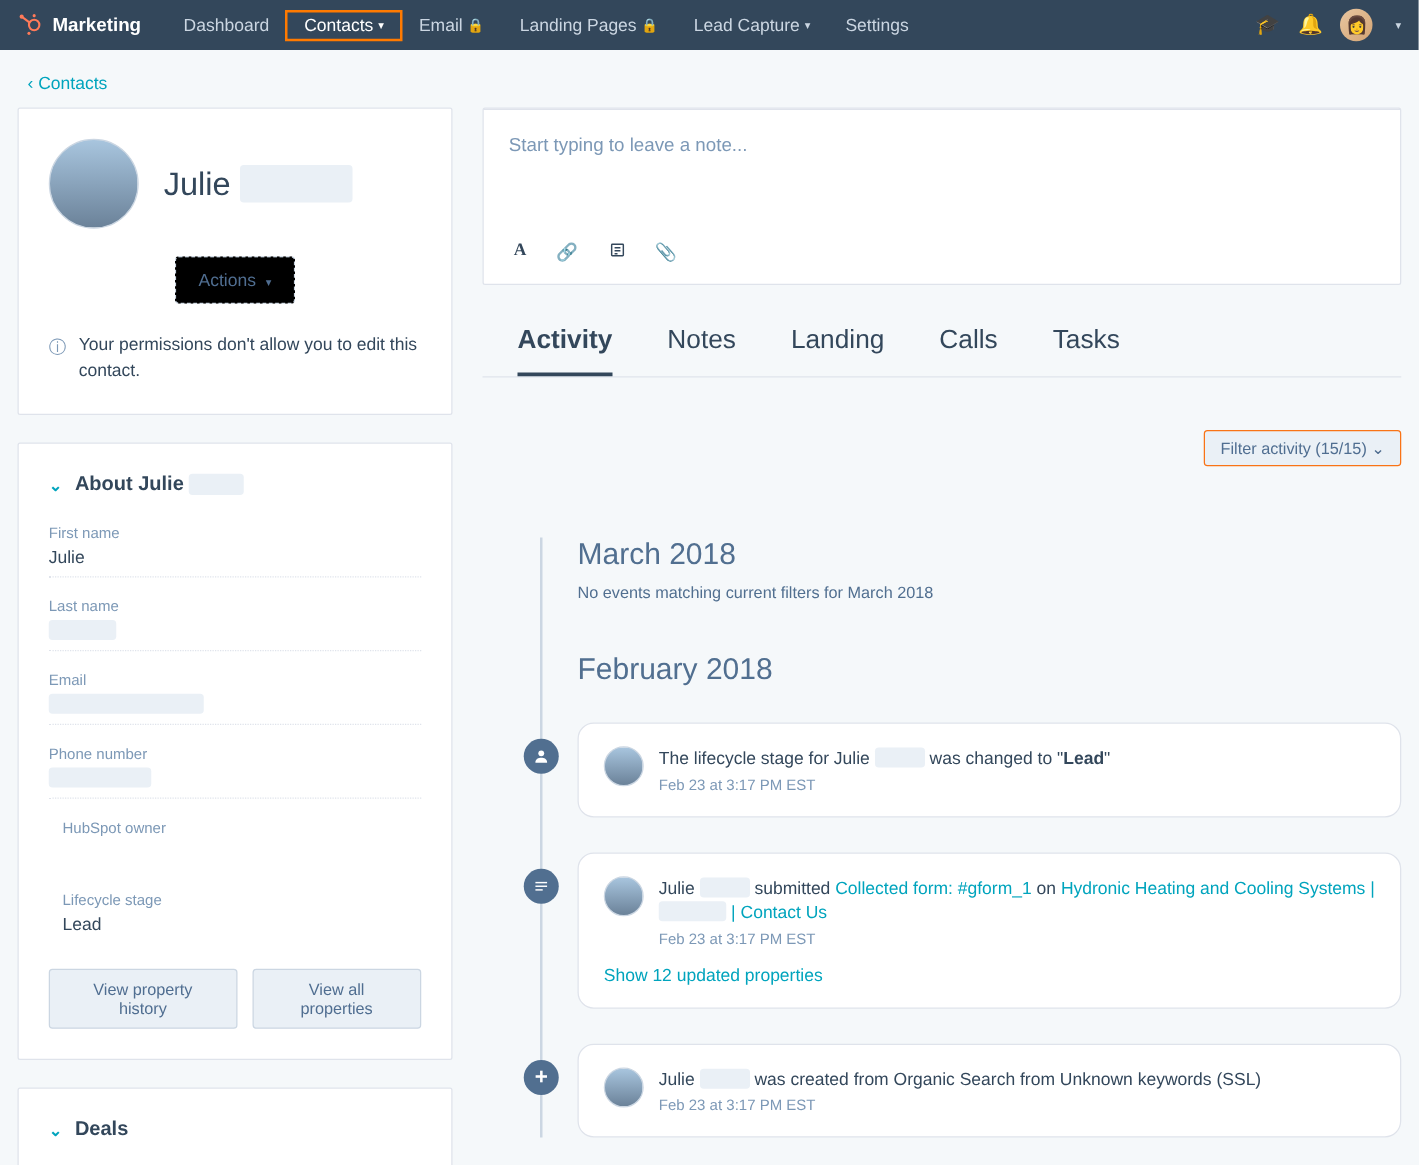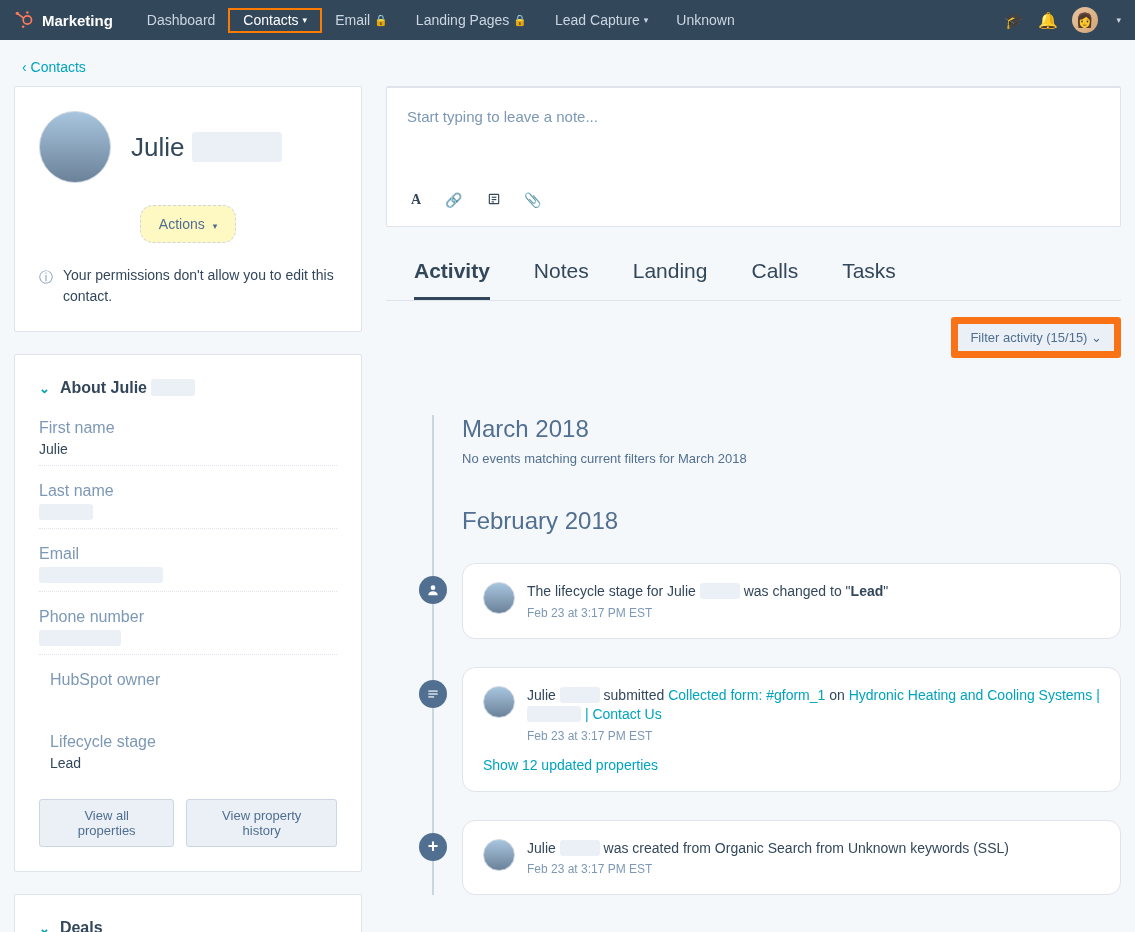--- a/index.html
+++ b/index.html
@@ -19,45 +19,45 @@
 .breadcrumb { color: #00a4bd; font-size: 14px; cursor: pointer; }
 .breadcrumb::before { content: "‹ "; color: #00a4bd; }
 .content { display: flex; gap: 24px; padding: 0 14px; align-items: flex-start; }
 .sidebar { width: 348px; }
 .card { background: #fff; border: 1px solid #dfe3eb; border-radius: 2px; margin-bottom: 22px; padding: 24px; }
 .profile-row { display: flex; align-items: center; gap: 20px; margin-bottom: 22px; }
 .avatar-lg { width: 72px; height: 72px; border-radius: 50%; background: linear-gradient(180deg,#a8c5de,#6b8299); border: 1px solid #cbd6e2; }
 .contact-name { font-size: 26px; font-weight: 400; color: #33475b; }
 .redacted { background: #eaf0f6; color: #eaf0f6; border-radius: 3px; padding: 0 6px; }
 .actions-row { text-align: center; margin-bottom: 22px; }
-.btn-secondary { background: #fef9c3; border: 1px dashed #cbd6e2; color: #506e91; padding: 10px 18px; font-size: 14px; border-radius: 13px; cursor: pointer; }
+.btn-secondary { background: #000000; border: 1px dashed #cbd6e2; color: #506e91; padding: 10px 18px; font-size: 14px; border-radius: 3px; cursor: pointer; }
 .info-row { display: flex; gap: 10px; font-size: 14px; color: #33475b; line-height: 1.5; }
 .info-icon { color: #7c98b6; font-size: 14px; margin-top: 2px; }
 .section-header { display: flex; align-items: center; gap: 10px; font-weight: 600; font-size: 16px; color: #33475b; margin-bottom: 22px; cursor: pointer; }
 .chevron-down { color: #00a4bd; font-size: 13px; }
 .field { margin-bottom: 16px; border-bottom: 1px dotted #dfe3eb; padding-bottom: 6px; }
-.field-label { font-size: 16px; color: #7c98b6; margin-bottom: 4px; }
+.field-label { font-size: 12px; color: #7c98b6; margin-bottom: 4px; }
 .field-value { font-size: 14px; color: #33475b; min-height: 18px; }
 .field.nobd { border-bottom: none; margin-left: 11px; }
 .btn-row2 { display: flex; gap: 12px; margin-top: 20px; }
 .btn-light { background: #eaf0f6; border: 1px solid #cbd6e2; color: #506e91; padding: 8px 14px; font-size: 13px; border-radius: 3px; cursor: pointer; }
 .main { flex: 1; }
 .note-card { background: #fff; border: 1px solid #dfe3eb; border-radius: 2px; padding: 0; margin-bottom: 18px; }
 .note-tab { display: flex; padding: 16px 20px 0; }
 .note-tab-item { display: flex; align-items: center; gap: 8px; padding-bottom: 14px; border-bottom: 3px solid #33475b; font-weight: 600; font-size: 14px; color: #33475b; }
 .note-body { padding: 20px; }
 .note-input { width: 100%; border: none; outline: none; font-size: 15px; color: #7c98b6; min-height: 60px; resize: none; font-family: inherit; }
 .note-input::placeholder { color: #7c98b6; }
 .note-toolbar { display: flex; gap: 24px; padding: 0 24px 18px; color: #33475b; }
 .note-tool { font-size: 14px; cursor: pointer; }
 .tabs { display: flex; gap: 44px; border-bottom: 1px solid #dfe3eb; padding: 0 28px; }
 .tab { padding: 14px 0; font-size: 21px; color: #33475b; cursor: pointer; border-bottom: 3px solid transparent; }
 .tab.active { border-bottom-color: #33475b; font-weight: 600; }
 .filter-row { display: flex; justify-content: flex-end; padding: 16px 0; }
-.filter-btn { background: #eaf0f6; border: 7px solid #f97316; color: #506e91; padding: 6px 12px; font-size: 13px; border-radius: 3px; cursor: pointer; }
+.filter-btn { background: #eaf0f6; border: 1px solid #f97316; color: #506e91; padding: 6px 12px; font-size: 13px; border-radius: 3px; cursor: pointer; margin-top: 26px; }
 .timeline { position: relative; padding-left: 76px; }
 .timeline-line { position: absolute; left: 46px; top: 0; bottom: 0; width: 2px; background: #cbd6e2; }
 .month-head { font-size: 24px; color: #516f90; font-weight: 400; margin-bottom: 8px; }
 .month-empty { font-size: 13px; color: #516f90; margin-bottom: 28px; }
 .timeline-section { position: relative; margin-bottom: 22px; margin-top: 41px; }
 .event-card { background: #fff; border: 1px solid #dfe3eb; border-radius: 13px; padding: 18px 20px; margin-bottom: 28px; position: relative; }
 .event-marker { position: absolute; left: -44px; top: 12px; width: 28px; height: 28px; border-radius: 50%; background: #516f90; color: #fff; display: flex; align-items: center; justify-content: center; font-size: 13px; }
 .event-row { display: flex; gap: 12px; align-items: flex-start; }
 .event-avatar { width: 32px; height: 32px; border-radius: 50%; background: linear-gradient(180deg,#a8c5de,#6b8299); border: 1px solid #cbd6e2; flex-shrink: 0; }
 .event-text { font-size: 14px; color: #33475b; line-height: 1.4; }
@@ -94,21 +94,21 @@
       </div>
     <div class="nav-item">
         <span>Landing Pages</span>
         <span class="lock-icon">🔒</span>
       </div>
     <div class="nav-item">
         <span>Lead Capture</span>
         <span class="caret-down">▾</span>
       </div>
     <div class="nav-item">
-        <span>Unknown</span>
+        <span>Settings</span>
       </div>
   </div>
   <div class="nav-right">
     <span class="nav-right-icon">🎓</span>
     <span class="nav-right-icon">🔔</span>
     <span class="avatar-nav">👩</span>
     <span class="caret-down" style="color:#cbd6e2">▾</span>
   </div>
 </div>
 
@@ -160,22 +160,22 @@
       </div>
       <div class="field nobd">
         <div class="field-label">HubSpot owner</div>
         <div class="field-value"></div>
       </div>
       <div class="field nobd">
         <div class="field-label">Lifecycle stage</div>
         <div class="field-value">Lead</div>
       </div>
       <div class="btn-row2">
+        <button class="btn-light">View property history</button>
         <button class="btn-light">View all properties</button>
-        <button class="btn-light">View property history</button>
       </div>
     </div>
 
     <div class="card">
       <div class="section-header">
         <span class="chevron-down">⌄</span>
         <span>Deals</span>
       </div>
     </div>
 

